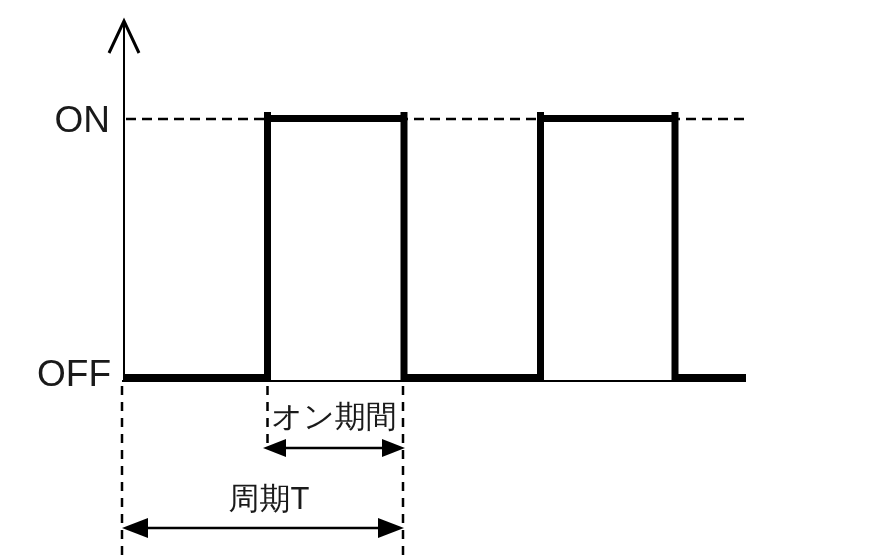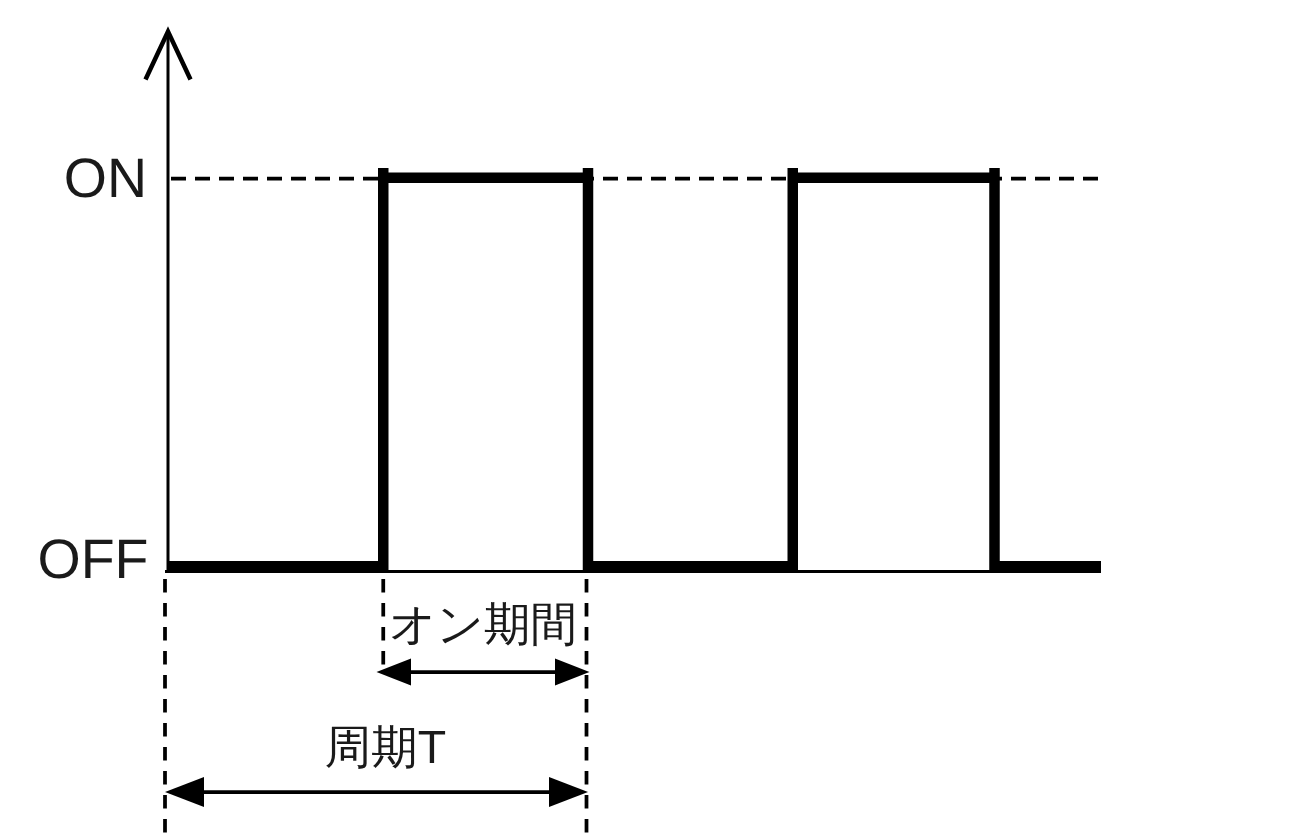--- a/index.html
+++ b/index.html
@@ -7,20 +7,21 @@
     padding: 0;
     background: #ffffff;
   }
   .stage {
     position: relative;
     width: 734px;
     height: 556px;
     background: #ffffff;
     font-family: "Liberation Sans", "DejaVu Sans", sans-serif;
     overflow: hidden;
+    margin-left: 12px;
   }
   svg { display: block; }
   text {
     fill: #1a1a1a;
     font-family: "Liberation Sans", "DejaVu Sans", sans-serif;
   }
   .axis-label {
     font-size: 37px;
   }
   .cjk-label {

